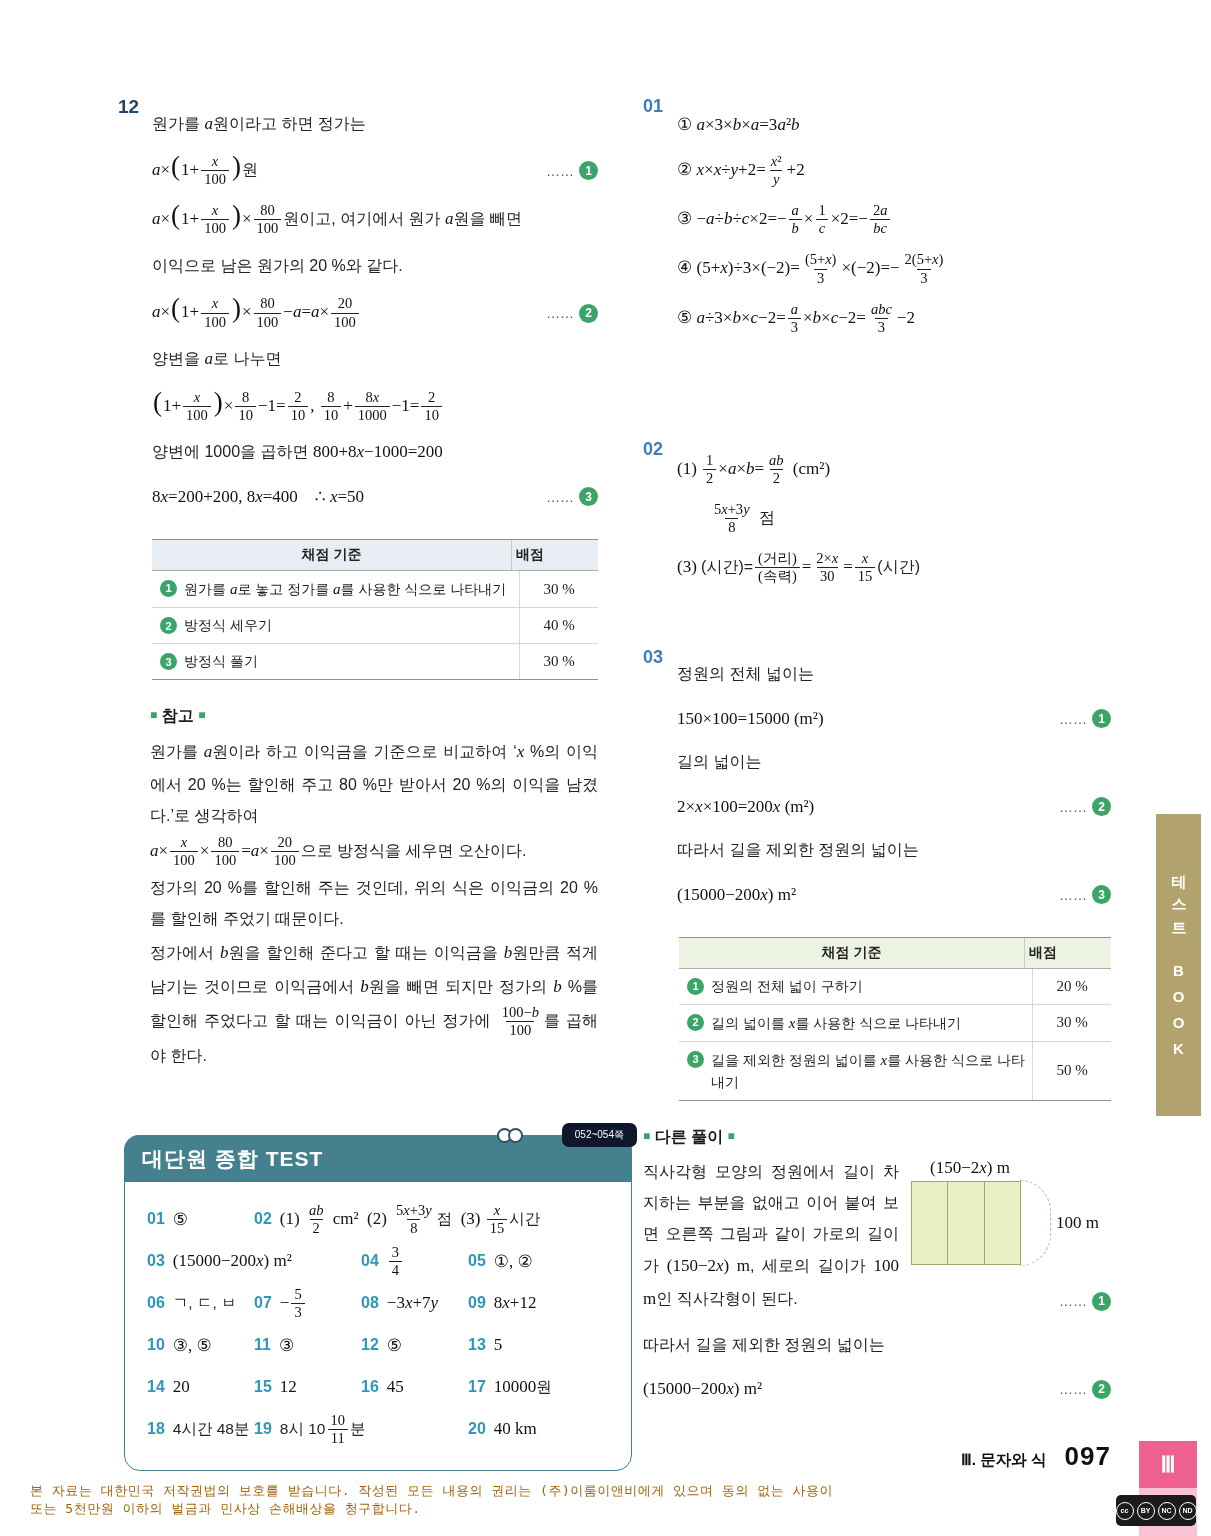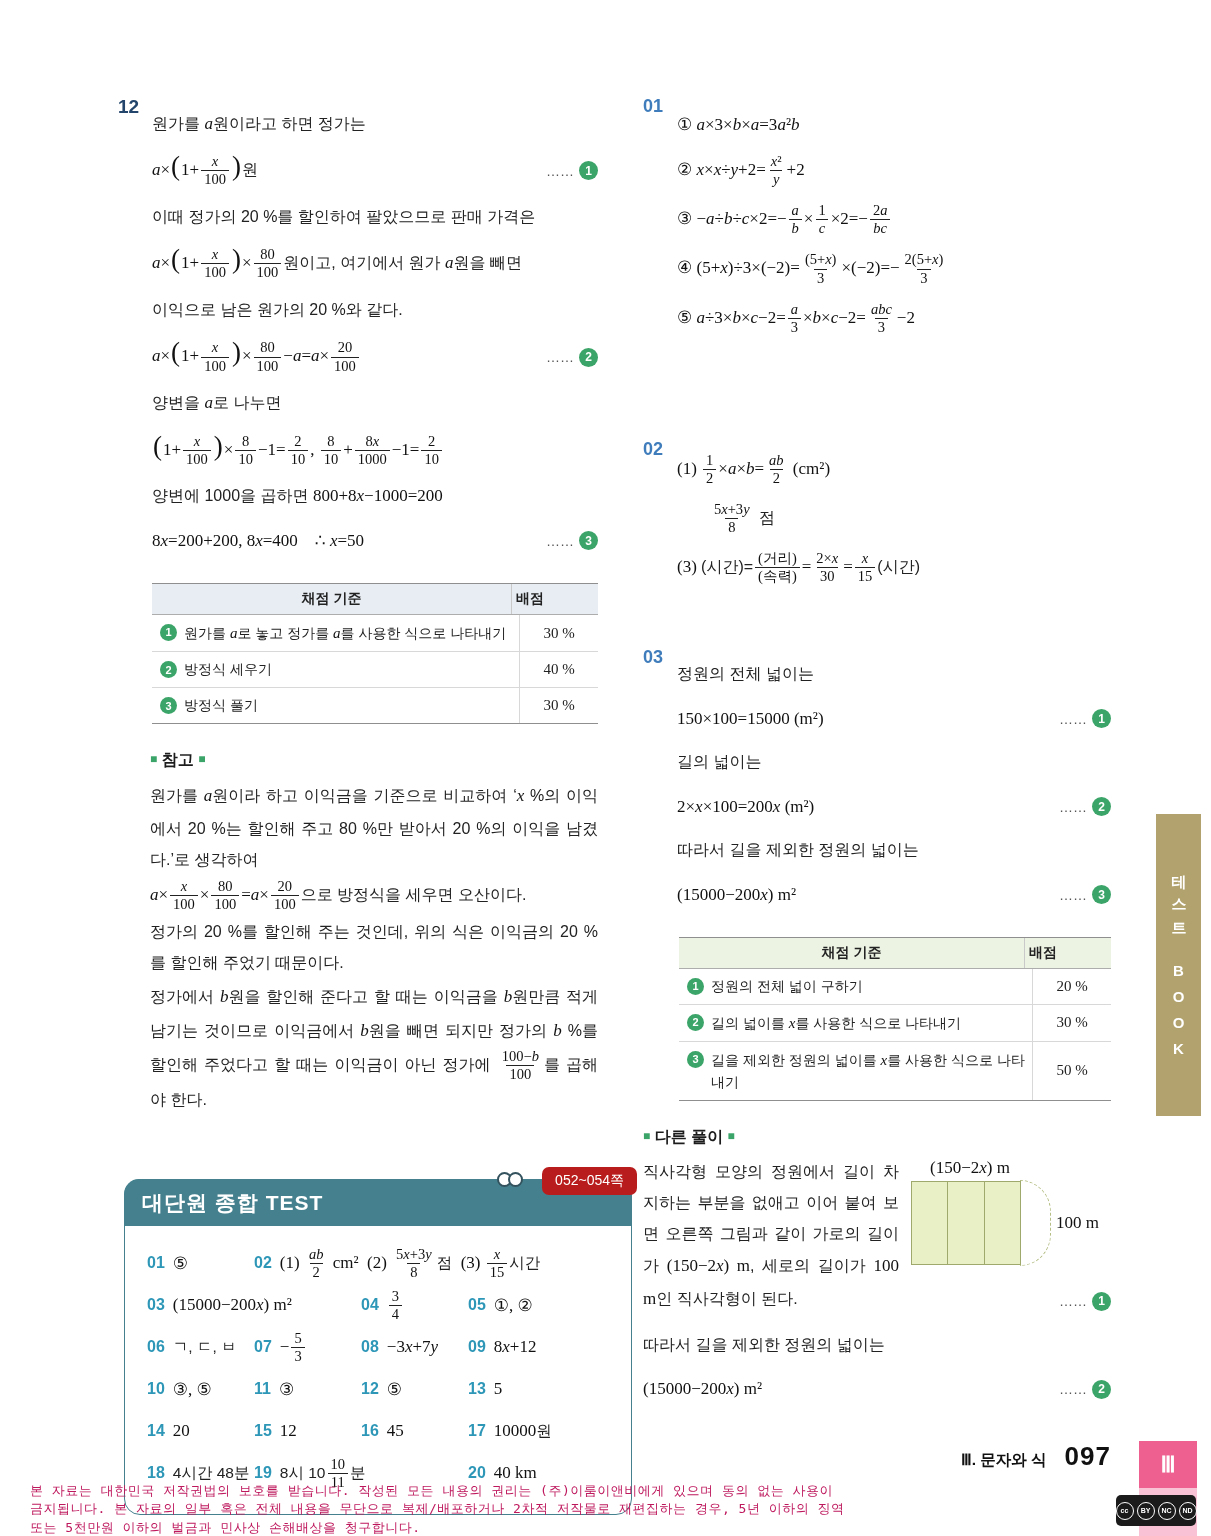--- a/index.html
+++ b/index.html
@@ -60,21 +60,21 @@
   .ntitle{font-weight:bold;font-size:16px;margin-bottom:8px;color:#1c1c1c}
   .ntitle .sq{color:#3BA468;font-size:12px;vertical-align:2px}
   .note .para{margin:2px 0}
 
   
   .testbox{position:relative;margin:64px 0 0 6px;width:474px;border:1.6px solid #45808E;border-radius:16px;
            padding:62px 16px 20px;background:#fff}
   .testhead{position:absolute;top:-1px;left:-1px;right:-1px;height:47px;background:#45808E;
             border-radius:15px 15px 0 0;display:flex;align-items:center;padding:0 18px;
             color:#fff;font-size:21px;font-weight:bold;letter-spacing:1px}
-  .pagetag{position:absolute;top:-13px;right:-6px;background:#b91c1c;color:#fff;font-size:14px;
+  .pagetag{position:absolute;top:-13px;right:-6px;background:#0f172a;color:#fff;font-size:10px;
            padding:5px 13px;border-radius:7px}
   .rings{position:absolute;top:-8px;right:108px;display:flex}
   .rings i{width:11px;height:11px;border:2.2px solid #33525D;border-radius:50%;background:#fff;display:block}
   .rings i + i{margin-left:-4px}
   .ansrow{display:flex;align-items:center;min-height:42px;font-size:15.5px;padding-left:6px}
   .ans{display:flex;align-items:center;gap:8px;flex:none}
   .ans .anum{color:#2E97B8;font-weight:bold;font-size:16px}
   .w1{width:107px}.w2{width:214px}.wf{flex:1}
 
   
@@ -97,21 +97,21 @@
   
   #chapter-line{position:absolute;top:1441px;left:643px;width:468px;display:flex;justify-content:flex-end;
                 align-items:baseline;gap:18px}
   .chap{font-weight:bold;font-size:15.5px;color:#111}
   .pageno{font-weight:bold;font-size:26px;color:#111;letter-spacing:1px}
   #pink-tab{position:absolute;left:1139px;top:1441px;width:58px}
   .pt-top{height:47px;background:#EE6090;color:#fff;font-size:22px;font-weight:bold;
           display:flex;align-items:center;justify-content:center;font-family:"Liberation Serif",serif}
   .pt-bottom{height:48px;background:#F9C3D5}
   #copyright{position:absolute;left:30px;top:1482px;width:1040px;font-family:"DejaVu Sans Mono",monospace;
-             font-size:13px;color:#be185d;line-height:1.42;letter-spacing:.5px}
+             font-size:13px;color:#a16207;line-height:1.42;letter-spacing:.5px}
   #cc-badge{position:absolute;left:1116px;top:1495px;width:80px;height:31px;background:#1b1b1b;border-radius:5px;
             display:flex;align-items:center;justify-content:center;gap:3px}
   .cc-circ{width:16px;height:16px;border:1.3px solid #fff;border-radius:50%;color:#fff;font-size:7px;
            display:flex;align-items:center;justify-content:center;font-weight:bold;flex:none}
 </style>
 </head>
 <body>
 
 <div id="page">
 
@@ -126,23 +126,20 @@
         <div class="line">
             <span class="rich"><span class="math"><i>a</i>×</span><span class="bigp">(</span><span class="math">1+</span><span class="frac">
                 <span class="fn"><i>x</i></span>
                 <span class="fd">100</span>
               </span><span class="bigp">)</span>원</span>
             <span class="fill"></span>
             <span style="display: inline-flex; align-items: center;">
               <span class="dots">……</span>
               <span class="step">1</span>
             </span>
-          </div>
-        <div class="line">
-            <span class="rich">이때 정가의 20 %를 할인하여 팔았으므로 판매 가격은</span>
           </div>
         <div class="line">
             <span class="rich"><span class="math"><i>a</i>×</span><span class="bigp">(</span><span class="math">1+</span><span class="frac">
                 <span class="fn"><i>x</i></span>
                 <span class="fd">100</span>
               </span><span class="bigp">)</span><span class="math">×</span><span class="frac">
                 <span class="fn">80</span>
                 <span class="fd">100</span>
               </span>원이고, 여기에서 원가 <span class="math"><i>a</i></span>원을 빼면</span>
           </div>
@@ -578,21 +575,20 @@
     <span class="pageno">097</span>
   </div>
 
   <div id="pink-tab">
     <div class="pt-top">Ⅲ</div>
     <div class="pt-bottom"></div>
   </div>
 
   <div id="copyright">
     <div>본 자료는 대한민국 저작권법의 보호를 받습니다. 작성된 모든 내용의 권리는 (주)이룸이앤비에게 있으며 동의 없는 사용이</div>
-    <div>금지됩니다. 본 자료의 일부 혹은 전체 내용을 무단으로 복제/배포하거나 2차적 저작물로 재편집하는 경우, 5년 이하의 징역</div>
     <div>또는 5천만원 이하의 벌금과 민사상 손해배상을 청구합니다.</div>
   </div>
 
   <div id="cc-badge">
     <span class="cc-circ">cc</span>
     <span class="cc-circ">BY</span>
     <span class="cc-circ">NC</span>
     <span class="cc-circ">ND</span>
   </div>
 

